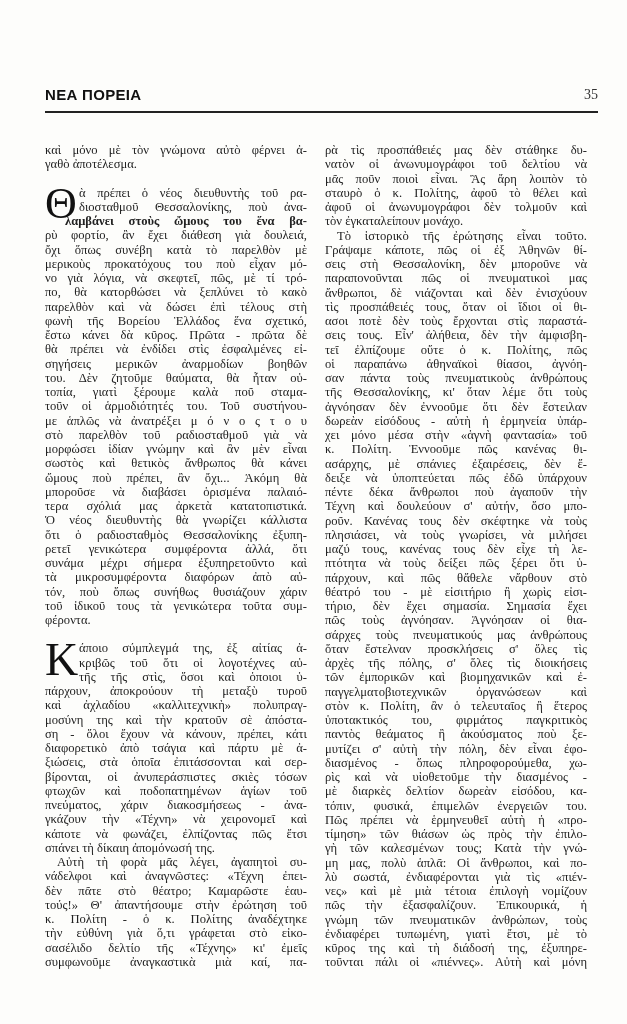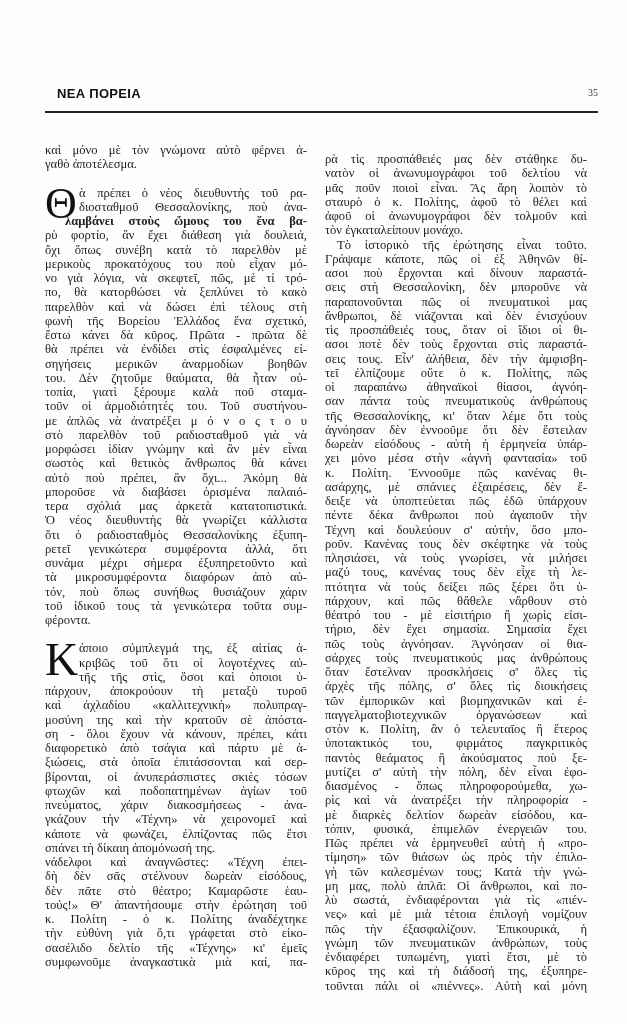--- a/index.html
+++ b/index.html
@@ -4,38 +4,38 @@
   <style>
     html, body { margin: 0; padding: 0; }
     body {
       width: 627px; height: 1024px; background: #fdfdfb; position: relative; overflow: hidden;
       font-family: "DejaVu Serif", "Liberation Serif", serif; color: #1a1a1a;
     }
     .header {
       position: absolute; left: 45px; top: 86px; width: 553px; height: 20px;
     }
     .header .title {
-      position: absolute; left: 12px; top: 0;
+      position: absolute; left: 0; top: 0;
       font-family: "Liberation Sans", "DejaVu Sans", sans-serif;
-      font-weight: bold; font-size: 13px; letter-spacing: 0.3px; color: #111;
+      font-weight: bold; font-size: 15px; letter-spacing: 0.3px; color: #111;
     }
     .header .pagenum {
       position: absolute; right: 0; top: 1px;
-      font-family: "Liberation Serif", serif; font-size: 10px; color: #333; margin-left: 39px;
+      font-family: "Liberation Serif", serif; font-size: 14px; color: #333; margin-left: 39px;
     }
     .rule {
       position: absolute; left: 45px; top: 111px; width: 553px; height: 2px; background: #222;
     }
     .col {
       position: absolute; top: 143px; width: 262px;
       font-family: "Liberation Serif", "DejaVu Serif", serif;
       font-size: 12.6px; line-height: 14.25px; color: #222;
     }
     .col.left { left: 45px; }
-    .col.right { left: 325px; margin-top: 9px; }
+    .col.right { left: 325px; }
     .line { white-space: nowrap; display: block; text-align-last: justify; text-align: justify; height: 14.25px; overflow: hidden; }
     .line.last { text-align-last: left; }
     .line.indent { padding-left: 12px; }
     .line.dcindent { padding-left: 34px; }
     .gap { height: 14px; }
     .para { position: relative; }
     .dropcap {
       position: absolute; left: 0; top: -2px;
       font-family: "Liberation Serif", serif; font-size: 44px; line-height: 40px; color: #111;
     }
@@ -71,21 +71,21 @@
       <span class="line">ἔστω κάνει δὰ κῦρος. Πρῶτα - πρῶτα δὲ</span>
       <span class="line">θὰ πρέπει νὰ ἐνδίδει στὶς ἐσφαλμένες εἰ-</span>
       <span class="line">σηγήσεις μερικῶν ἀναρμοδίων βοηθῶν</span>
       <span class="line">του. Δὲν ζητοῦμε θαύματα, θὰ ἦταν οὐ-</span>
       <span class="line">τοπία, γιατὶ ξέρουμε καλὰ ποῦ σταμα-</span>
       <span class="line">τοῦν οἱ ἁρμοδιότητές του. Τοῦ συστήνου-</span>
       <span class="line">με ἁπλῶς νὰ ἀνατρέξει μ ό ν ο ς  τ ο υ</span>
       <span class="line">στὸ παρελθὸν τοῦ ραδιοσταθμοῦ γιὰ νὰ</span>
       <span class="line">μορφώσει ἰδίαν γνώμην καὶ ἂν μὲν εἶναι</span>
       <span class="line">σωστὸς καὶ θετικὸς ἄνθρωπος θὰ κάνει</span>
-      <span class="line">αὐτὸ ποὺ πρέπει, ἂν ὄχι... Ἀκόμη θὰ</span>
+      <span class="line">ὤμους ποὺ πρέπει, ἂν ὄχι... Ἀκόμη θὰ</span>
       <span class="line">μποροῦσε νὰ διαβάσει ὁρισμένα παλαιό-</span>
       <span class="line">τερα σχόλιά μας ἀρκετὰ κατατοπιστικά.</span>
       <span class="line">Ὁ νέος διευθυντὴς θὰ γνωρίζει κάλλιστα</span>
       <span class="line">ὅτι ὁ ραδιοσταθμὸς Θεσσαλονίκης ἐξυπη-</span>
       <span class="line">ρετεῖ γενικώτερα συμφέροντα ἀλλά, ὅτι</span>
       <span class="line">συνάμα μέχρι σήμερα ἐξυπηρετοῦντο καὶ</span>
       <span class="line">τὰ μικροσυμφέροντα διαφόρων ἀπὸ αὐ-</span>
       <span class="line">τόν, ποὺ ὅπως συνήθως θυσιάζουν χάριν</span>
       <span class="line">τοῦ ἰδικοῦ τους τὰ γενικώτερα τοῦτα συμ-</span>
       <span class="line last">φέροντα.</span>
@@ -103,22 +103,22 @@
       <span class="line">διαφορετικὸ ἀπὸ τσάγια καὶ πάρτυ μὲ ἀ-</span>
       <span class="line">ξιώσεις, στὰ ὁποῖα ἐπιτάσσονται καὶ σερ-</span>
       <span class="line">βίρονται, οἱ ἀνυπεράσπιστες σκιὲς τόσων</span>
       <span class="line">φτωχῶν καὶ ποδοπατημένων ἁγίων τοῦ</span>
       <span class="line">πνεύματος, χάριν διακοσμήσεως - ἀνα-</span>
       <span class="line">γκάζουν τὴν «Τέχνη» νὰ χειρονομεῖ καὶ</span>
       <span class="line">κάποτε νὰ φωνάζει, ἐλπίζοντας πῶς ἔτσι</span>
       <span class="line last">σπάνει τὴ δίκαιη ἀπομόνωσή της.</span>
     </div>
   <div class="para" id="sec3">
+      <span class="line indent">Αὐτὴ τὴ φορὰ μᾶς λέγει, ἀγαπητοὶ συ-</span>
       <span class="line">νάδελφοι καὶ ἀναγνῶστες: «Τέχνη ἐπει-</span>
-      <span class="line">δὴ δὲν σᾶς στέλνουν δωρεὰν εἰσόδους,</span>
       <span class="line">δὲν πᾶτε στὸ θέατρο; Καμαρῶστε ἑαυ-</span>
       <span class="line">τούς!» Θ' ἀπαντήσουμε στὴν ἐρώτηση τοῦ</span>
       <span class="line">κ. Πολίτη - ὁ κ. Πολίτης ἀναδέχτηκε</span>
       <span class="line">τὴν εὐθύνη γιὰ ὅ,τι γράφεται στὸ εἰκο-</span>
       <span class="line">σασέλιδο δελτίο τῆς «Τέχνης» κι' ἐμεῖς</span>
       <span class="line">συμφωνοῦμε ἀναγκαστικὰ μιὰ καί, πα-</span>
     </div>
 </div>
 
 <div class="col right">
@@ -126,21 +126,20 @@
       <span class="line">ρὰ τὶς προσπάθειές μας δὲν στάθηκε δυ-</span>
       <span class="line">νατὸν οἱ ἀνωνυμογράφοι τοῦ δελτίου νὰ</span>
       <span class="line">μᾶς ποῦν ποιοὶ εἶναι. Ἂς ἄρη λοιπὸν τὸ</span>
       <span class="line">σταυρὸ ὁ κ. Πολίτης, ἀφοῦ τὸ θέλει καὶ</span>
       <span class="line">ἀφοῦ οἱ ἀνωνυμογράφοι δὲν τολμοῦν καὶ</span>
       <span class="line last">τὸν ἐγκαταλείπουν μονάχο.</span>
     </div>
   <div class="para" id="rp2">
       <span class="line indent">Τὸ ἱστορικὸ τῆς ἐρώτησης εἶναι τοῦτο.</span>
       <span class="line">Γράψαμε κάποτε, πῶς οἱ ἐξ Ἀθηνῶν θί-</span>
-      <span class="line">ασοι ποὺ ἔρχονται καὶ δίνουν παραστά-</span>
       <span class="line">σεις στὴ Θεσσαλονίκη, δὲν μποροῦνε νὰ</span>
       <span class="line">παραπονοῦνται πῶς οἱ πνευματικοὶ μας</span>
       <span class="line">ἄνθρωποι, δὲ νιάζονται καὶ δὲν ἐνισχύουν</span>
       <span class="line">τὶς προσπάθειές τους, ὅταν οἱ ἴδιοι οἱ θι-</span>
       <span class="line">ασοι ποτὲ δὲν τοὺς ἔρχονται στὶς παραστά-</span>
       <span class="line">σεις τους. Εἶν' ἀλήθεια, δὲν τὴν ἀμφισβη-</span>
       <span class="line">τεῖ ἐλπίζουμε οὔτε ὁ κ. Πολίτης, πῶς</span>
       <span class="line">οἱ παραπάνω ἀθηναϊκοὶ θίασοι, ἀγνόη-</span>
       <span class="line">σαν πάντα τοὺς πνευματικοὺς ἀνθρώπους</span>
       <span class="line">τῆς Θεσσαλονίκης, κι' ὅταν λέμε ὅτι τοὺς</span>
@@ -163,21 +162,21 @@
       <span class="line">σάρχες τοὺς πνευματικούς μας ἀνθρώπους</span>
       <span class="line">ὅταν ἔστελναν  προσκλήσεις σ' ὅλες τὶς</span>
       <span class="line">ἀρχὲς τῆς πόλης, σ' ὅλες τὶς διοικήσεις</span>
       <span class="line">τῶν ἐμπορικῶν καὶ βιομηχανικῶν καὶ ἐ-</span>
       <span class="line">παγγελματοβιοτεχνικῶν ὀργανώσεων καὶ</span>
       <span class="line">στὸν κ. Πολίτη, ἂν ὁ τελευταῖος ἢ ἕτερος</span>
       <span class="line">ὑποτακτικός του, φιρμάτος παγκριτικὸς</span>
       <span class="line">παντὸς θεάματος ἢ ἀκούσματος ποὺ ξε-</span>
       <span class="line">μυτίζει σ' αὐτὴ τὴν πόλη, δὲν εἶναι ἐφο-</span>
       <span class="line">διασμένος - ὅπως πληροφορούμεθα, χω-</span>
-      <span class="line">ρὶς καὶ νὰ ἀνατρέξει τὴν πληροφορία -</span>
+      <span class="line">ρὶς καὶ νὰ υἱοθετοῦμε τὴν διασμένος -</span>
       <span class="line">μὲ διαρκὲς δελτίον δωρεὰν εἰσόδου, κα-</span>
       <span class="line">τόπιν, φυσικά, ἐπιμελῶν ἐνεργειῶν του.</span>
       <span class="line">Πῶς πρέπει νὰ ἑρμηνευθεῖ αὐτὴ ἡ «προ-</span>
       <span class="line">τίμηση» τῶν θιάσων ὡς πρὸς τὴν ἐπιλο-</span>
       <span class="line">γὴ τῶν καλεσμένων τους; Κατὰ τὴν γνώ-</span>
       <span class="line">μη μας, πολὺ ἁπλᾶ: Οἱ ἄνθρωποι, καὶ πο-</span>
       <span class="line">λὺ σωστά, ἐνδιαφέρονται γιὰ τὶς «πιέν-</span>
       <span class="line">νες» καὶ μὲ μιὰ τέτοια ἐπιλογὴ νομίζουν</span>
       <span class="line">πῶς τὴν ἐξασφαλίζουν. Ἐπικουρικά, ἡ</span>
       <span class="line">γνώμη τῶν πνευματικῶν ἀνθρώπων, τοὺς</span>

